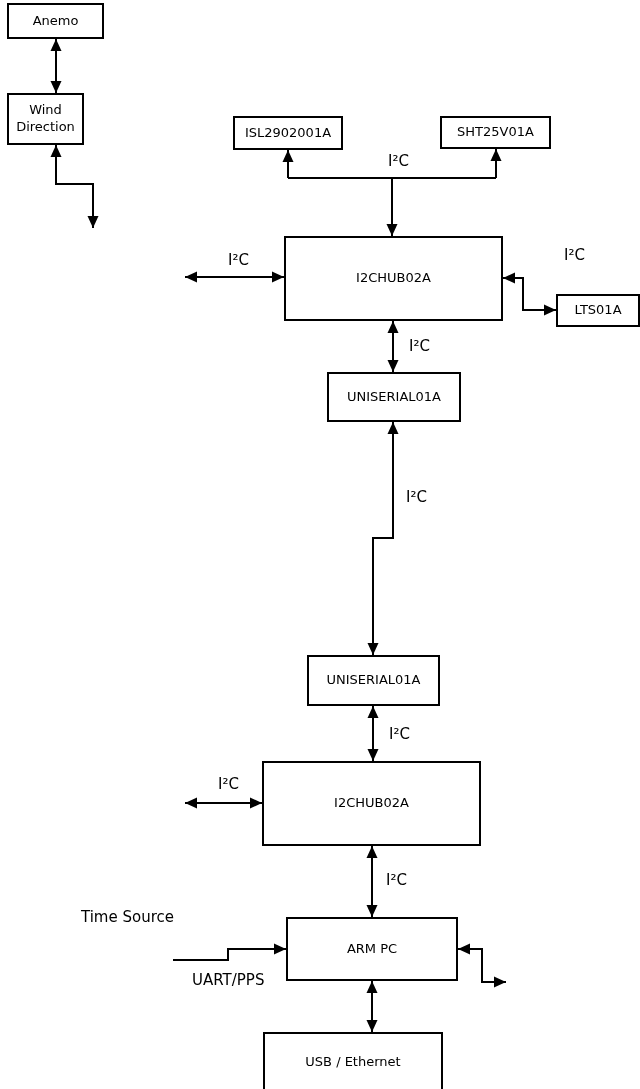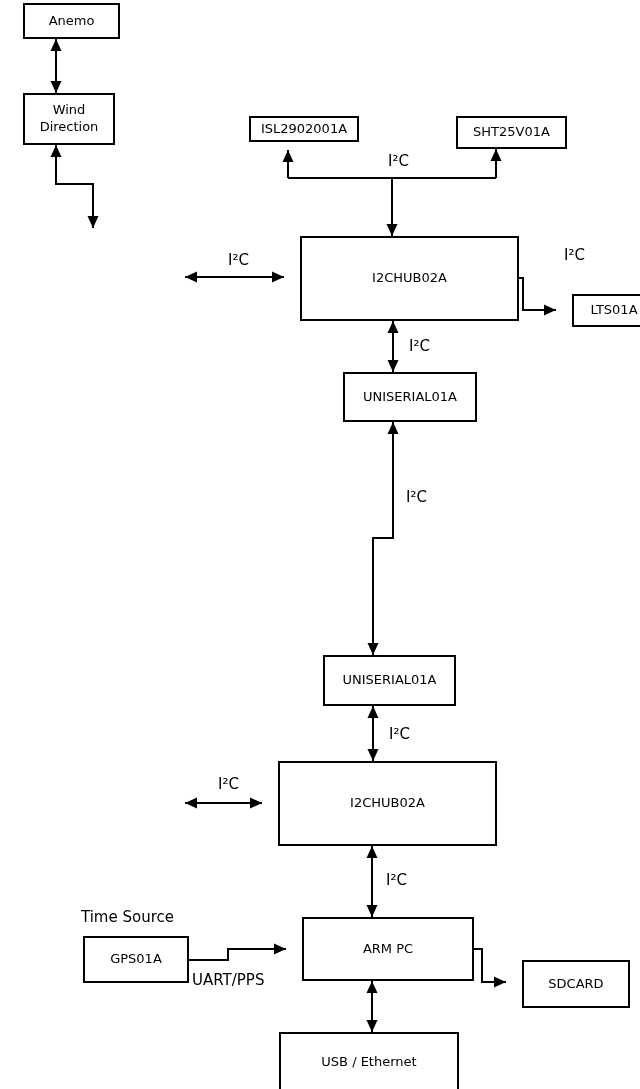--- a/index.html
+++ b/index.html
@@ -16,21 +16,20 @@
     position: absolute;
     box-sizing: border-box;
     border: 2px solid #000;
     background: #fff;
     display: flex;
     align-items: center;
     justify-content: center;
     text-align: center;
     font-size: 13px;
     line-height: 1.3;
-    margin-left: 16px;
   }
   .node .lbl { white-space: pre-line; }
   .elabel {
     position: absolute;
     font-size: 15px;
     line-height: 16px;
     white-space: nowrap;
   }
   svg.connectors {
     position: absolute;
@@ -88,27 +87,27 @@
       <polygon points="506,982 494,976.5 494,987.5"></polygon>
       <polygon points="372,981 366.5,993 377.5,993"></polygon>
       <polygon points="372,1032 366.5,1020 377.5,1020"></polygon>
     </g>
   </svg>
 
   <div class="node" style="left:7px;top:3px;width:97px;height:36px">
     <span class="lbl">Anemo</span>
   </div>
 
-  <div class="node" style="left:7px;top:93px;width:92px;height:52px">
+  <div class="node" style="left:7px;top:93px;width:77px;height:52px">
     <span class="lbl">Wind
 Direction</span>
   </div>
 
 
-  <div class="node" style="left:233px;top:116px;width:110px;height:26px">
+  <div class="node" style="left:233px;top:116px;width:110px;height:34px">
     <span class="lbl">ISL2902001A</span>
   </div>
 
   <div class="node" style="left:440px;top:116px;width:111px;height:33px">
     <span class="lbl">SHT25V01A</span>
   </div>
 
   <div class="node" style="left:284px;top:236px;width:219px;height:85px">
     <span class="lbl">I2CHUB02A</span>
   </div>
@@ -123,31 +122,25 @@
 
   <div class="node" style="left:307px;top:655px;width:133px;height:51px">
     <span class="lbl">UNISERIAL01A</span>
   </div>
 
 
   <div class="node" style="left:262px;top:761px;width:219px;height:85px">
     <span class="lbl">I2CHUB02A</span>
   </div>
 
-  <div class="node" style="left:67px;top:936px;width:106px;height:47px">
-    <span class="lbl">GPS01A</span>
-  </div>
 
   <div class="node" style="left:286px;top:917px;width:172px;height:64px">
     <span class="lbl">ARM PC</span>
   </div>
 
-  <div class="node" style="left:506px;top:960px;width:108px;height:48px">
-    <span class="lbl">SDCARD</span>
-  </div>
 
   <div class="node" style="left:263px;top:1032px;width:180px;height:61px">
     <span class="lbl">USB / Ethernet</span>
   </div>
 
   <span class="elabel" style="left:388px;top:153px">I²C</span>
   <span class="elabel" style="left:228px;top:252px">I²C</span>
   <span class="elabel" style="left:564px;top:247px">I²C</span>
   <span class="elabel" style="left:409px;top:338px">I²C</span>
   <span class="elabel" style="left:406px;top:489px">I²C</span>

